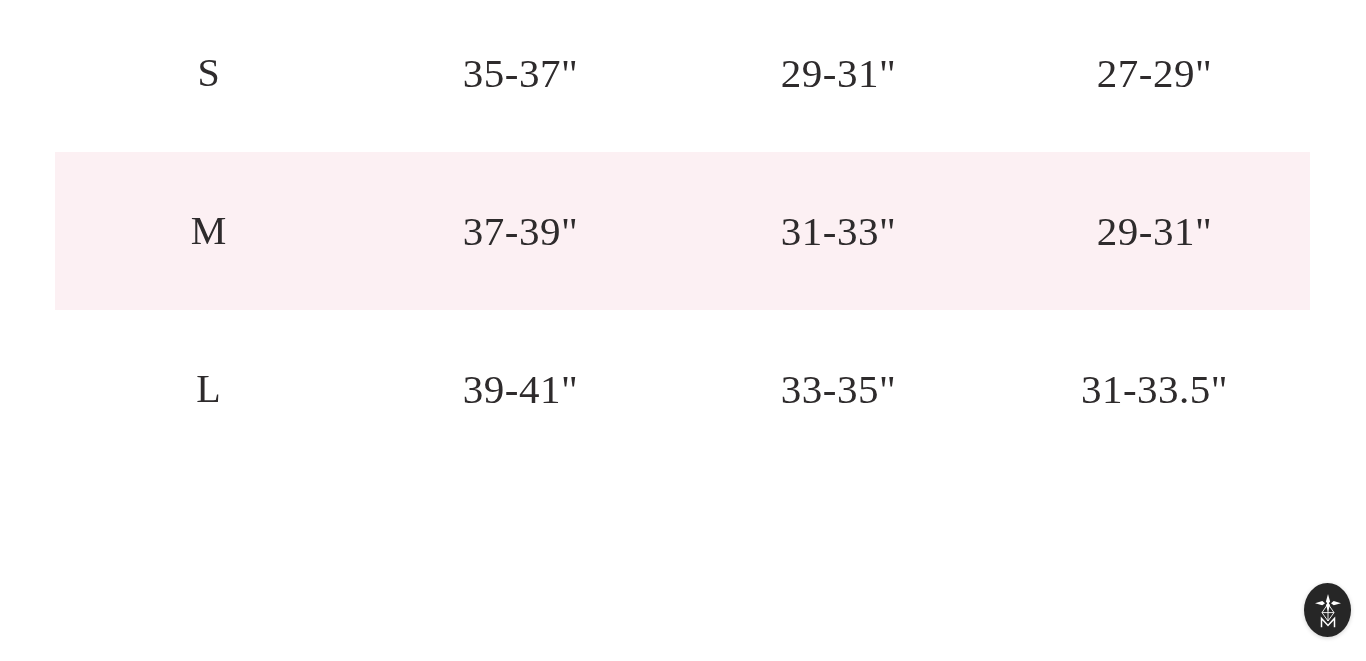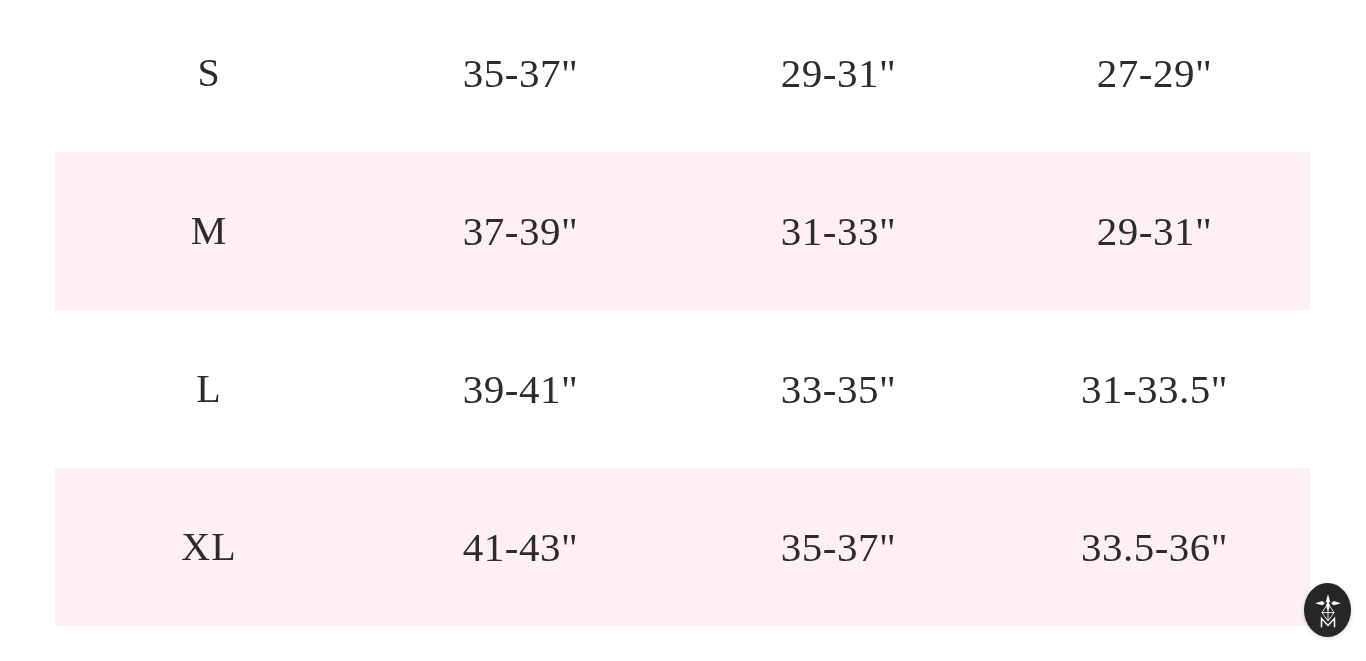--- a/index.html
+++ b/index.html
@@ -111,26 +111,20 @@
         <td class="cell-hip">29-31"</td>
       </tr>
 
       <tr class="row-plain">
         <td class="cell-size">L</td>
         <td class="cell-chest">39-41"</td>
         <td class="cell-waist">33-35"</td>
         <td class="cell-hip">31-33.5"</td>
       </tr>
 
-      <tr class="row-alt">
-        <td class="cell-size">XL</td>
-        <td class="cell-chest">41-43"</td>
-        <td class="cell-waist">35-37"</td>
-        <td class="cell-hip">33.5-36"</td>
-      </tr>
 
     </tbody>
   </table>
 
   <div class="brand-badge">
     <span>
       <svg width="34" height="40" viewBox="0 0 34 40" aria-hidden="true">
 
         <g fill="#ffffff">
           <path d="M17 4 L19.1 11.6 L17 14.2 L14.9 11.6 Z"></path>

